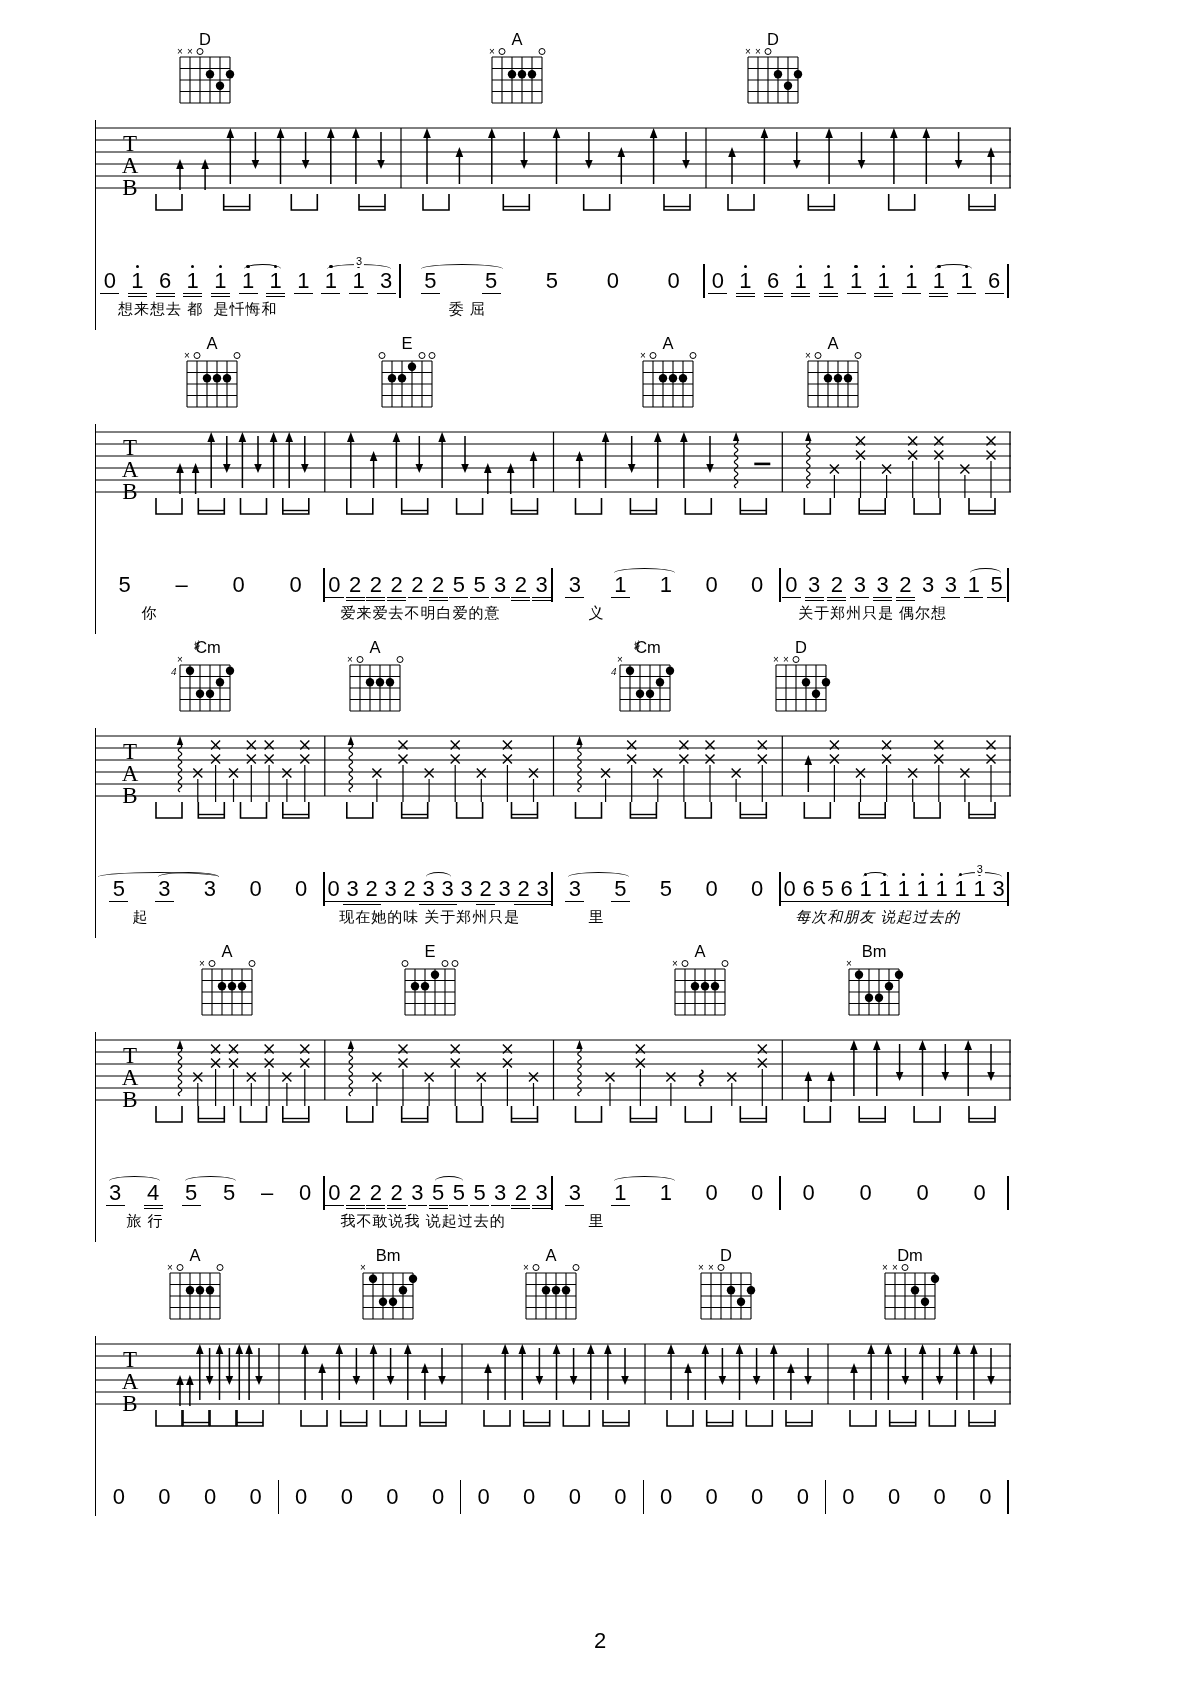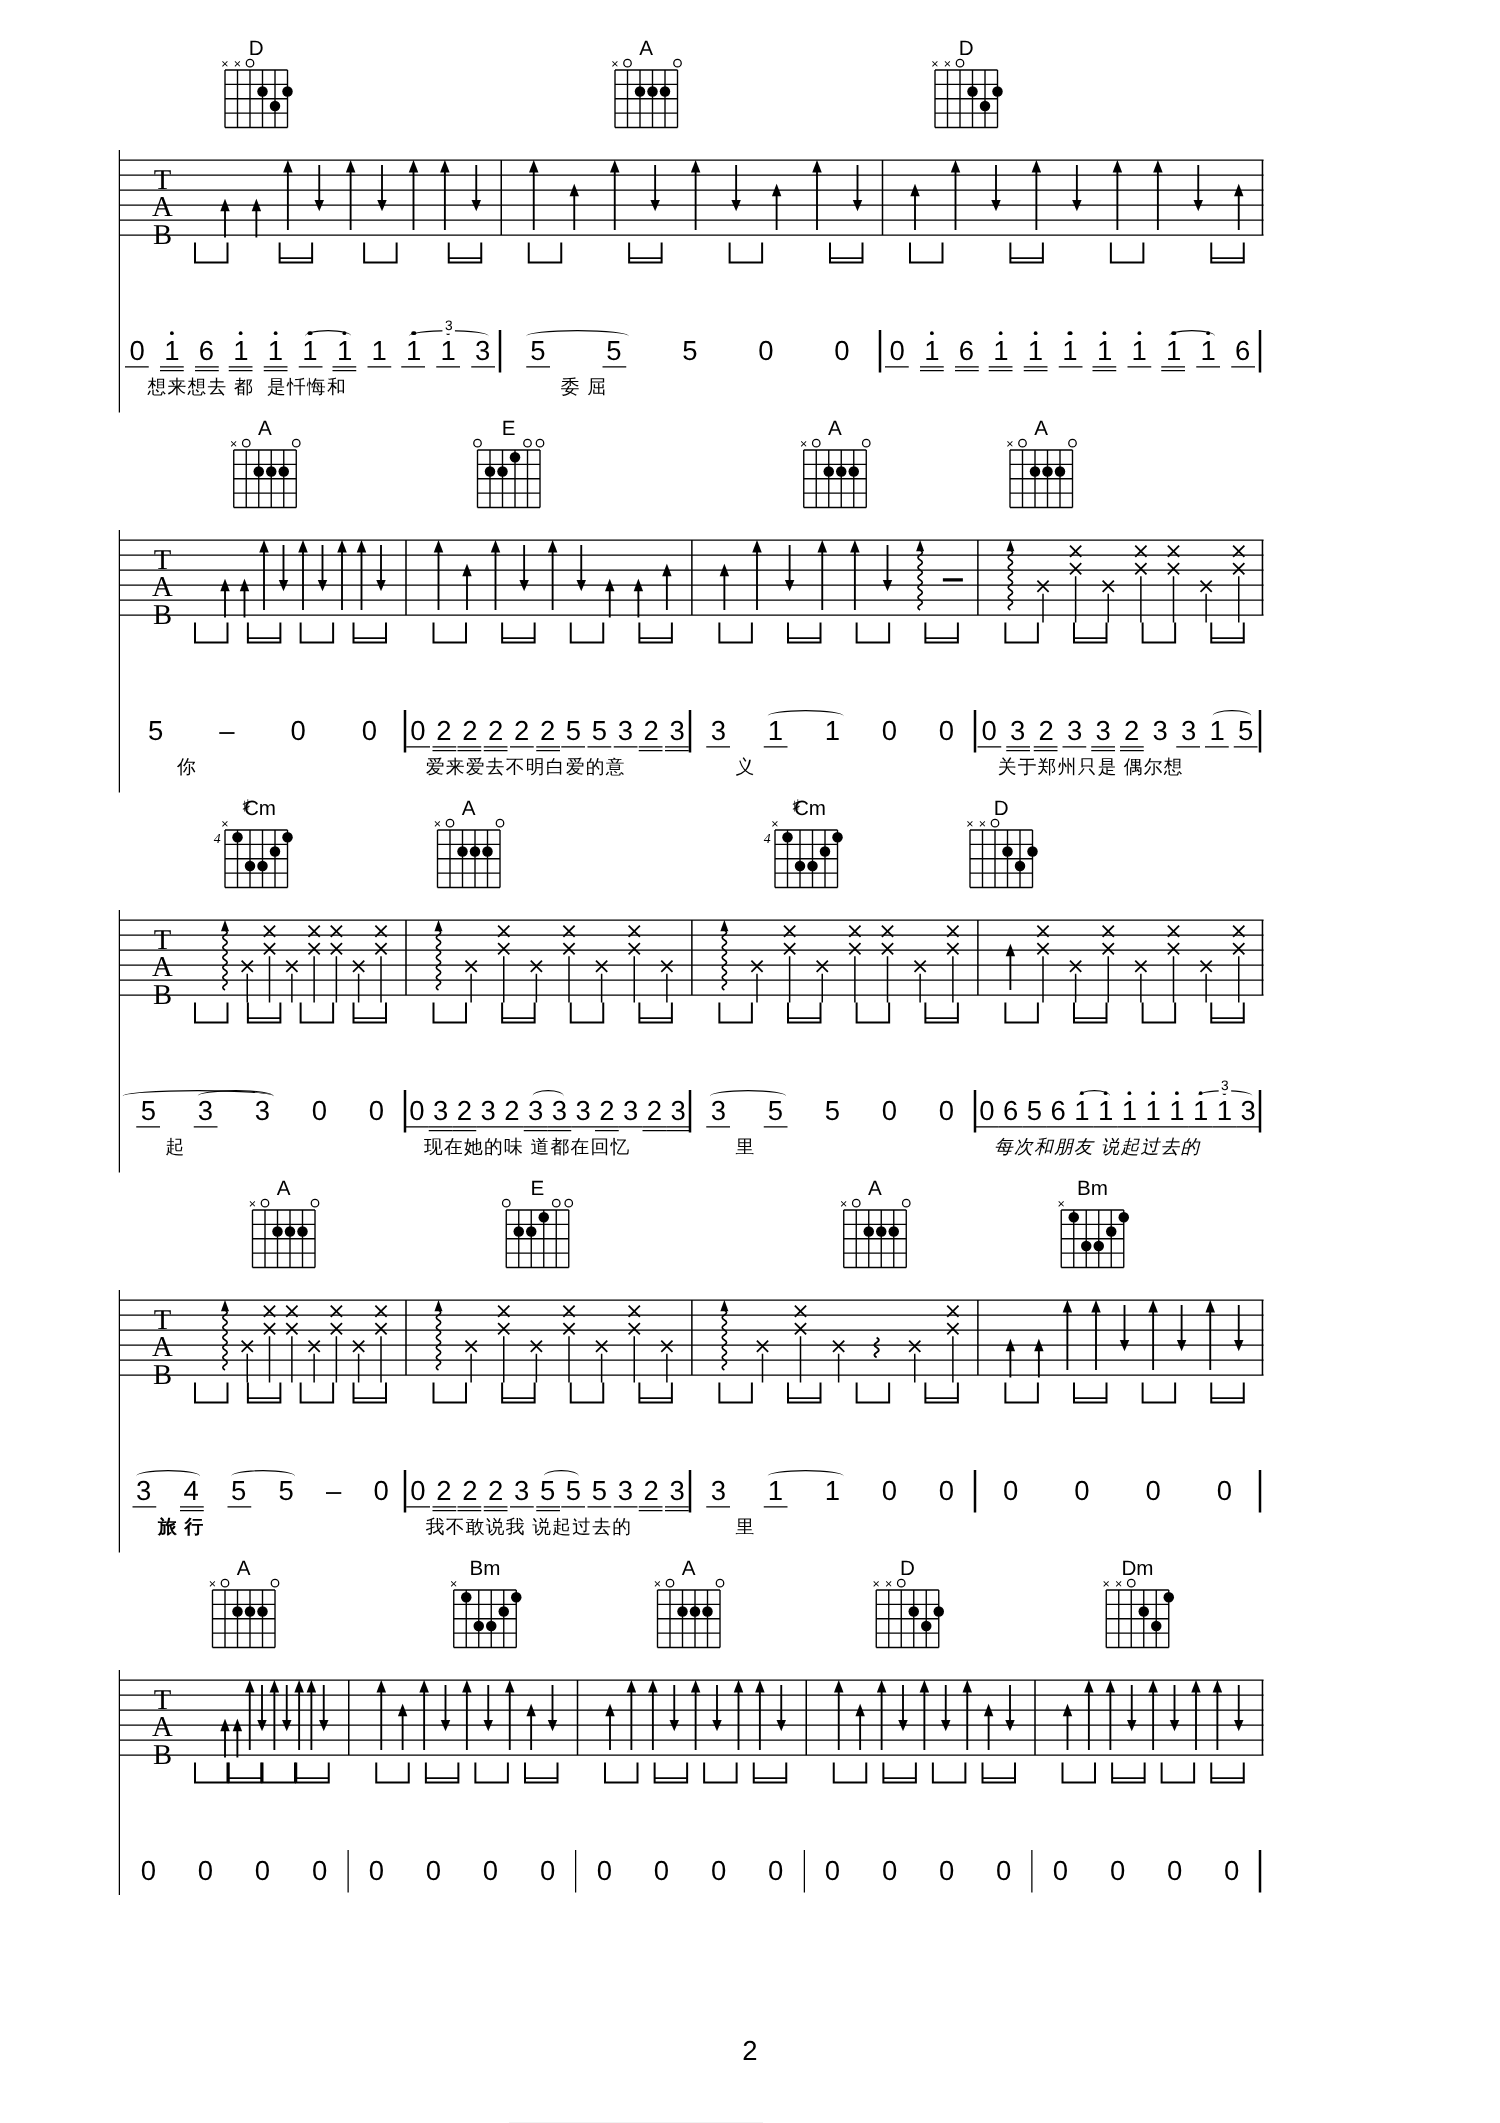--- a/index.html
+++ b/index.html
@@ -1252,21 +1252,21 @@
                   <div class="tok">
                     <div class="dt"></div>
                     <div class="num">3</div>
                     <div class="uls">
                       <i></i>
                       <i></i>
                     </div>
                   </div>
                   <div class="arc" style="left: 44.58%; width: 11.17%;"></div>
                 </div>
-                <div class="lyric" style="padding-left: 6.67%;">现在她的味 道都在回忆</div>
+                <div class="lyric" style="padding-left: 6.67%;">现在她的味 关于郑州只是</div>
               </div>
               <div class="measure">
                 <div class="toks">
                   <div class="tok">
                     <div class="dt"></div>
                     <div class="num">3</div>
                     <div class="uls">
                       <i></i>
                     </div>
                   </div>
@@ -1669,21 +1669,21 @@
                     <div class="uls"></div>
                   </div>
                   <div class="tok">
                     <div class="dt"></div>
                     <div class="num">0</div>
                     <div class="uls"></div>
                   </div>
                   <div class="arc" style="left: 5.83%; width: 22.33%;"></div>
                   <div class="arc" style="left: 39.17%; width: 22.33%;"></div>
                 </div>
-                <div class="lyric" style="padding-left: 13.33%; font-weight: bold;">旅 行</div>
+                <div class="lyric" style="padding-left: 13.33%;">旅 行</div>
               </div>
               <div class="measure">
                 <div class="toks">
                   <div class="tok">
                     <div class="dt"></div>
                     <div class="num">0</div>
                     <div class="uls">
                       <i></i>
                     </div>
                   </div>

